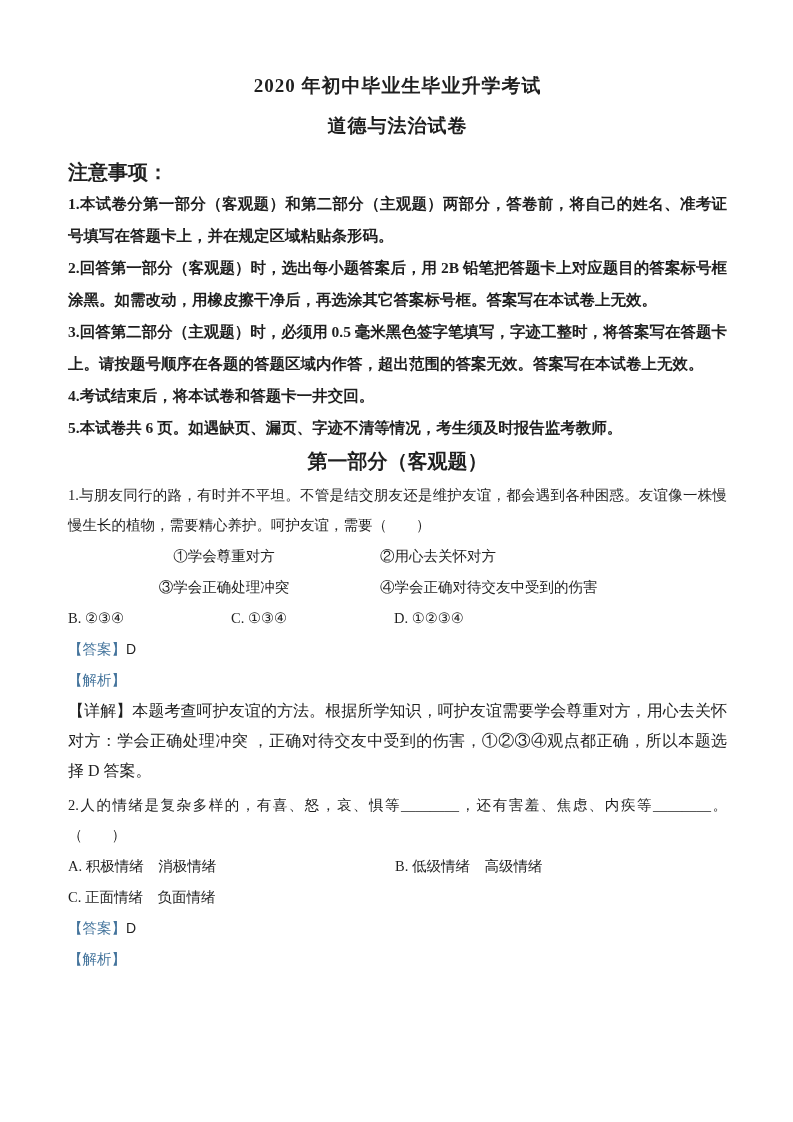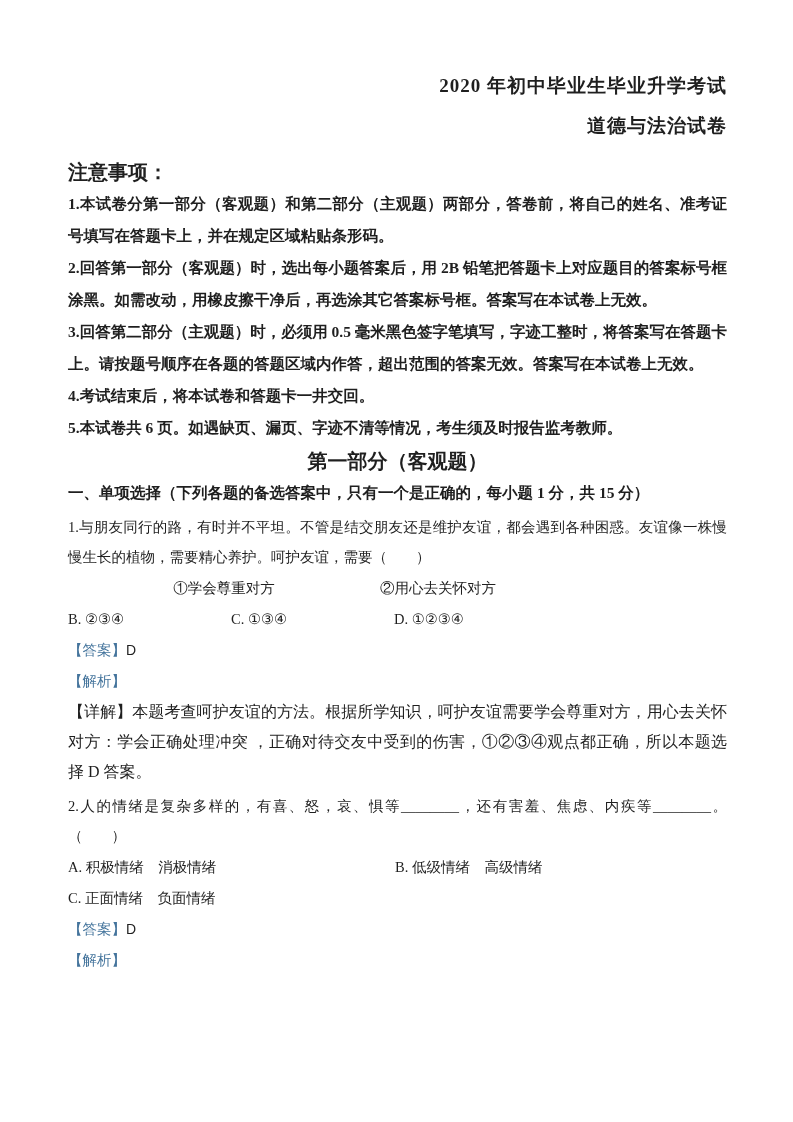--- a/index.html
+++ b/index.html
@@ -8,21 +8,21 @@
     position:relative;
     width:793px; height:1122px;
     margin:0 auto;
     background:#ffffff;
     padding:72px 66px 0 68px;
     font-family:"Liberation Serif","DejaVu Serif",serif;
     color:#1f1f1f;
     overflow:hidden;
   }
   .title {
-    text-align:right;
+    text-align:center;
     font-size:19px;
     font-weight:bold;
     line-height:28px;
     letter-spacing:1px;
   }
   .subtitle { margin-top:12px; }
   .notice-heading {
     margin-top:16px;
     font-size:20px;
     font-weight:bold;
@@ -95,27 +95,30 @@
   <h2 class="title subtitle">道德与法治试卷</h2>
 
   <p class="notice-heading">注意事项：</p>
   <p class="notice-item">1.本试卷分第一部分（客观题）和第二部分（主观题）两部分，答卷前，将自己的姓名、准考证号填写在答题卡上，并在规定区域粘贴条形码。</p>
   <p class="notice-item">2.回答第一部分（客观题）时，选出每小题答案后，用 2B 铅笔把答题卡上对应题目的答案标号框涂黑。如需改动，用橡皮擦干净后，再选涂其它答案标号框。答案写在本试卷上无效。</p>
   <p class="notice-item">3.回答第二部分（主观题）时，必须用 0.5 毫米黑色签字笔填写，字迹工整时，将答案写在答题卡上。请按题号顺序在各题的答题区域内作答，超出范围的答案无效。答案写在本试卷上无效。</p>
   <p class="notice-item">4.考试结束后，将本试卷和答题卡一井交回。</p>
   <p class="notice-item">5.本试卷共 6 页。如遇缺页、漏页、字迹不清等情况，考生须及时报告监考教师。</p>
 
   <p class="part-heading">第一部分（客观题）</p>
-  <p class="section-heading">一、单项选择（下列各题的备选答案中，只有一个是正确的，每小题 1 分，共 15 分）</p>
 
   <div class="q-block">
     <p class="q-stem">1.与朋友同行的路，有时并不平坦。不管是结交朋友还是维护友谊，都会遇到各种困惑。友谊像一株慢慢生长的植物，需要精心养护。呵护友谊，需要（　　）</p>
     <div class="opt-row">
       <span class="col-1of2">①学会尊重对方</span>
       <span>②用心去关怀对方</span>
+    </div>
+    <div class="opt-row">
+      <span class="col-1of2">③学会正确处理冲突</span>
+      <span>④学会正确对待交友中受到的伤害</span>
     </div>
     <div class="opt-row">
       <span class="ch-b">B. ②③④</span>
       <span class="ch-c">C. ①③④</span>
       <span>D. ①②③④</span>
     </div>
     <p class="answer-line">
       <span class="accent">【答案】</span><span class="answer-value">D</span>
     </p>
     <p class="answer-line">

